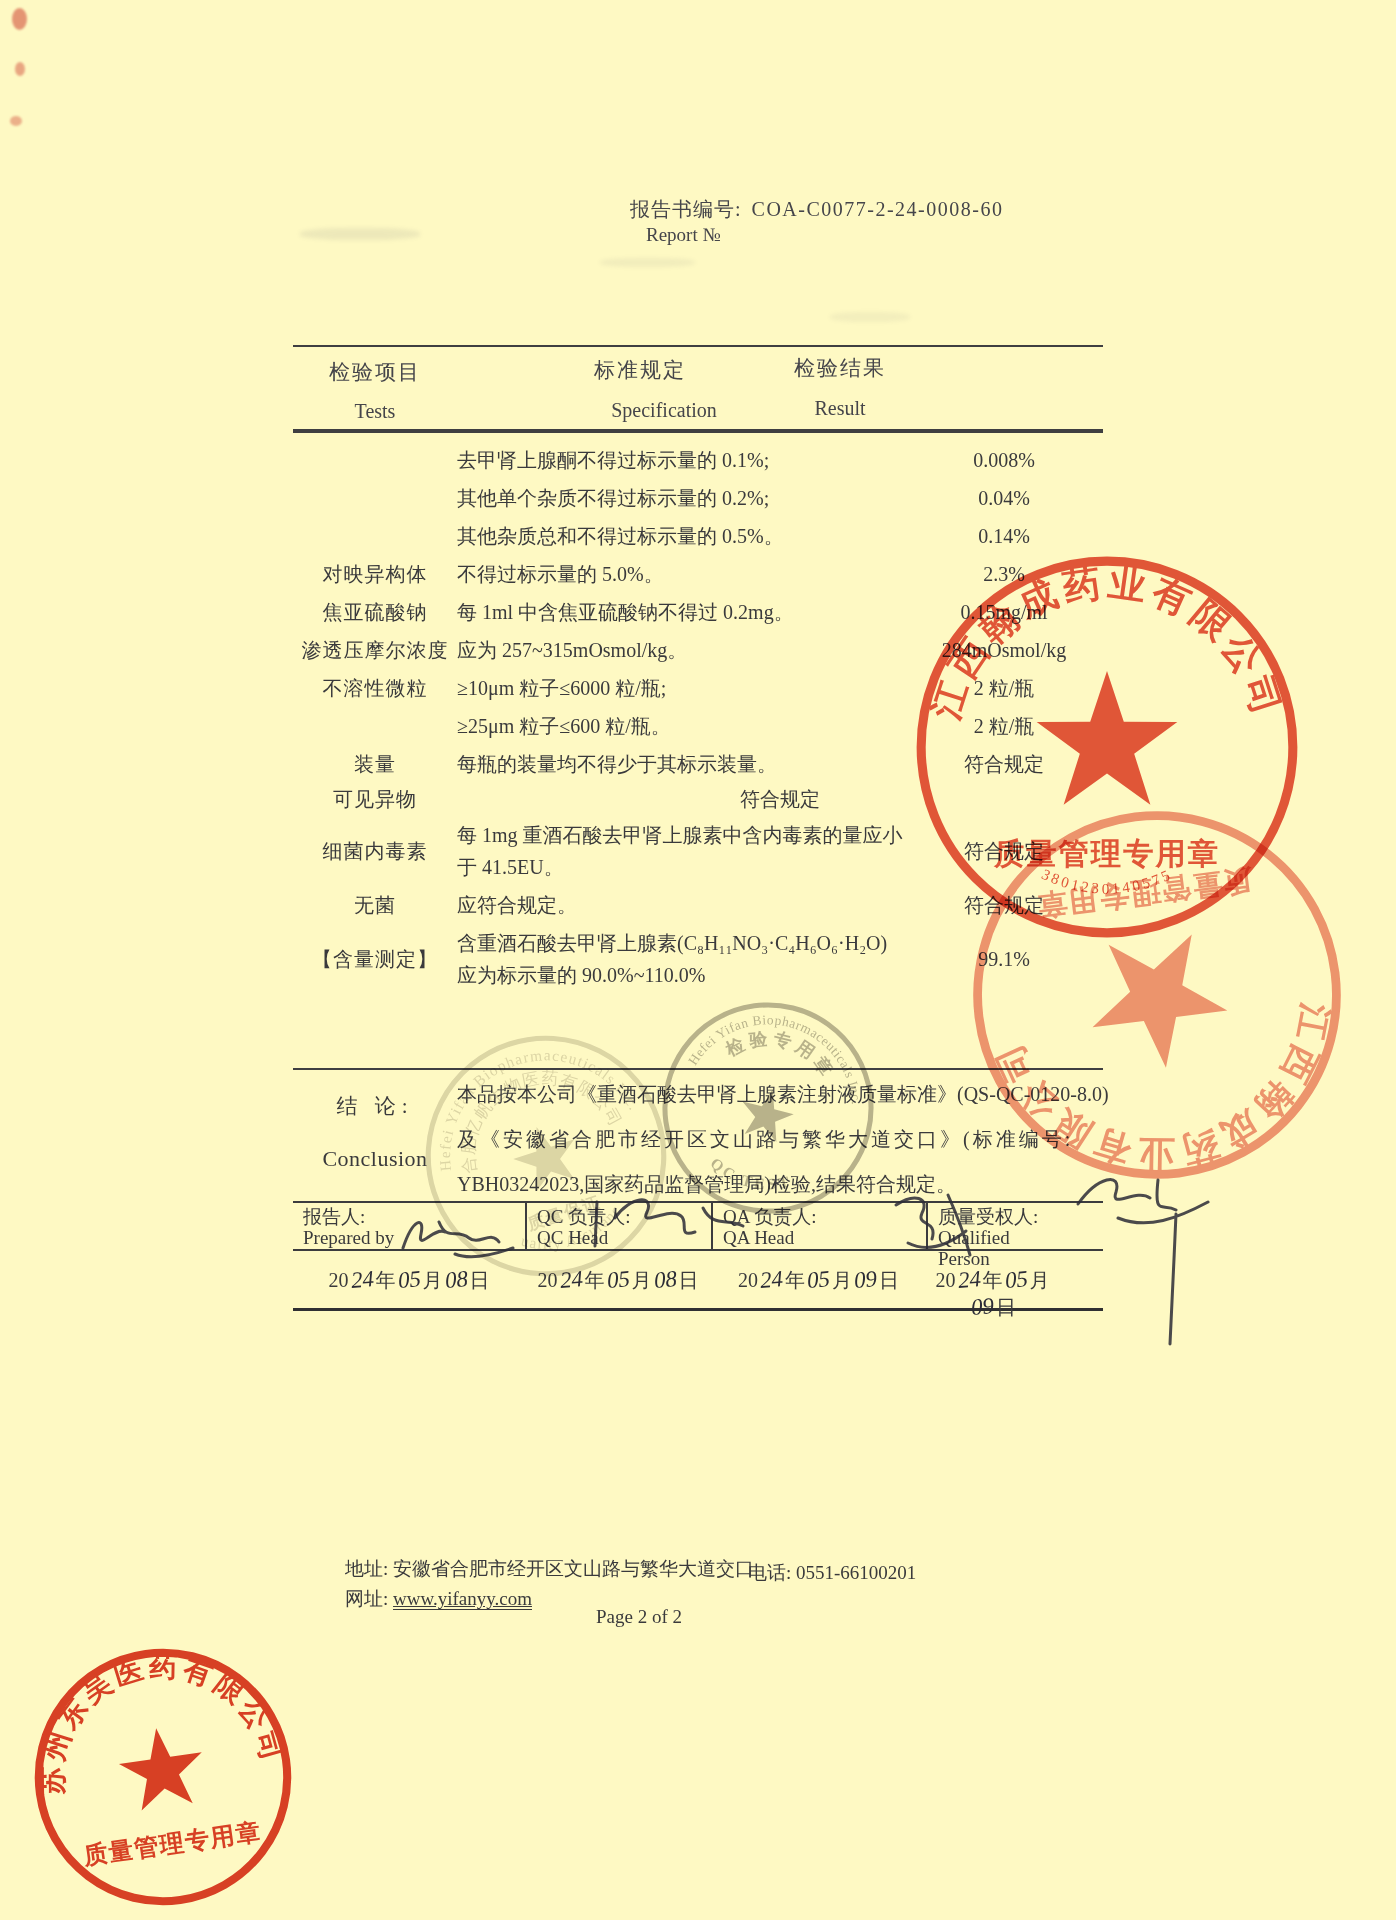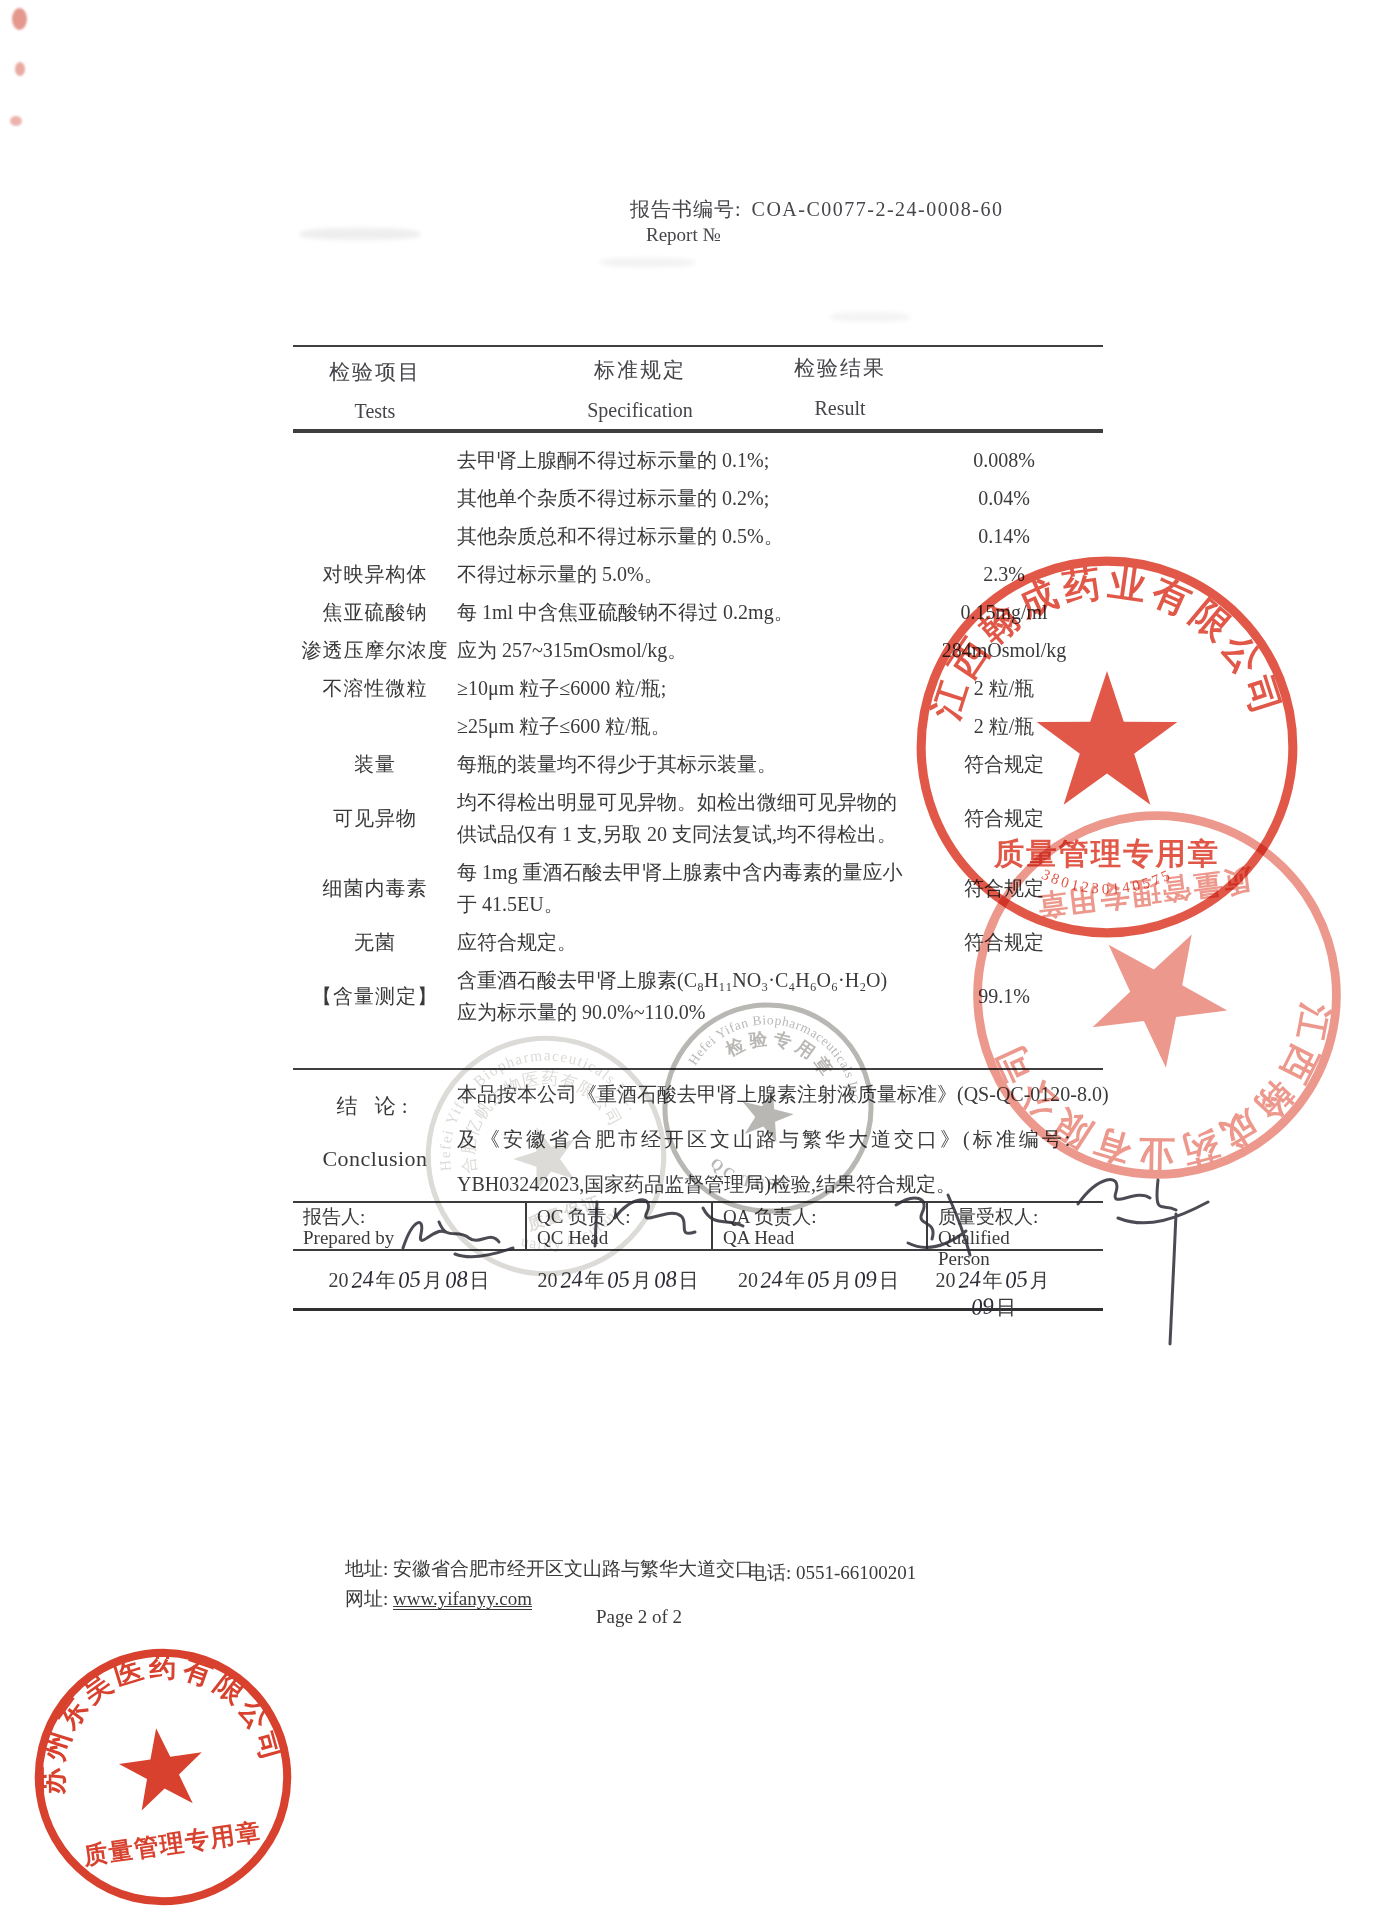--- a/index.html
+++ b/index.html
@@ -1,16 +1,16 @@
 <!DOCTYPE html>
 <html><head>
 <meta charset="utf-8">
 <style>
   html,body{margin:0;padding:0;background:#e9e9e9;}
-  #page{position:relative;width:1396px;height:1920px;background:#ffffff;overflow:hidden;
+  #page{position:relative;width:1396px;height:1920px;background:#fef9c3;overflow:hidden;
         font-family:"Liberation Serif","DejaVu Serif",serif;color:#3a3a3c;}
   .abs{position:absolute;}
 
   
   .repno{left:630px;top:196px;font-size:20px;letter-spacing:1px;color:#45454a;}
   .repno .val{margin-left:10px;letter-spacing:1.5px;}
   .repsub{left:646px;top:224px;font-size:19px;color:#45454a;}
 
   
   .smudge{background:#777;border-radius:40%;filter:blur(2px);}
@@ -81,21 +81,21 @@
   <div class="abs repsub">Report №</div>
 
   <div class="abs hline" style="left:293px;top:345px;width:810px;height:2px;"></div>
   <div class="abs hline" style="left:293px;top:429px;width:810px;height:4px;"></div>
   <div class="abs hline" style="left:293px;top:1068px;width:810px;height:2px;"></div>
 
   <div class="abs th-zh" style="left:293px;top:358px;width:164px;text-align:center;">检验项目</div>
   <div class="abs th-zh" style="left:530px;top:356px;width:220px;text-align:center;">标准规定</div>
   <div class="abs th-zh" style="left:760px;top:354px;width:160px;text-align:center;">检验结果</div>
   <div class="abs th-en" style="left:293px;top:400px;width:164px;text-align:center;">Tests</div>
-  <div class="abs th-en" style="left:530px;top:399px;width:220px;text-align:center;">Specification</div>
+  <div class="abs th-en" style="left:554px;top:399px;width:220px;text-align:center;">Specification</div>
   <div class="abs th-en" style="left:760px;top:397px;width:160px;text-align:center;">Result</div>
 
   <div class="abs rows">
     <div class="trow">
         <span class="c-test"></span>
         <span class="c-spec">去甲肾上腺酮不得过标示量的 0.1%;</span>
         <span class="c-res">0.008%</span>
       </div>
     <div class="trow">
         <span class="c-test"></span>
@@ -132,21 +132,20 @@
         <span class="c-spec">≥25μm 粒子≤600 粒/瓶。</span>
         <span class="c-res">2 粒/瓶</span>
       </div>
     <div class="trow">
         <span class="c-test">装量</span>
         <span class="c-spec">每瓶的装量均不得少于其标示装量。</span>
         <span class="c-res">符合规定</span>
       </div>
     <div class="trow">
         <span class="c-test">可见异物</span>
-        <span class="c-spec">均不得检出明显可见异物。如检出微细可见异物的供试品仅有 1 支,另取 20 支同法复试,均不得检出。</span>
         <span class="c-res">符合规定</span>
       </div>
     <div class="trow">
         <span class="c-test">细菌内毒素</span>
         <span class="c-spec">每 1mg 重酒石酸去甲肾上腺素中含内毒素的量应小于 41.5EU。</span>
         <span class="c-res">符合规定</span>
       </div>
     <div class="trow">
         <span class="c-test">无菌</span>
         <span class="c-spec">应符合规定。</span>

